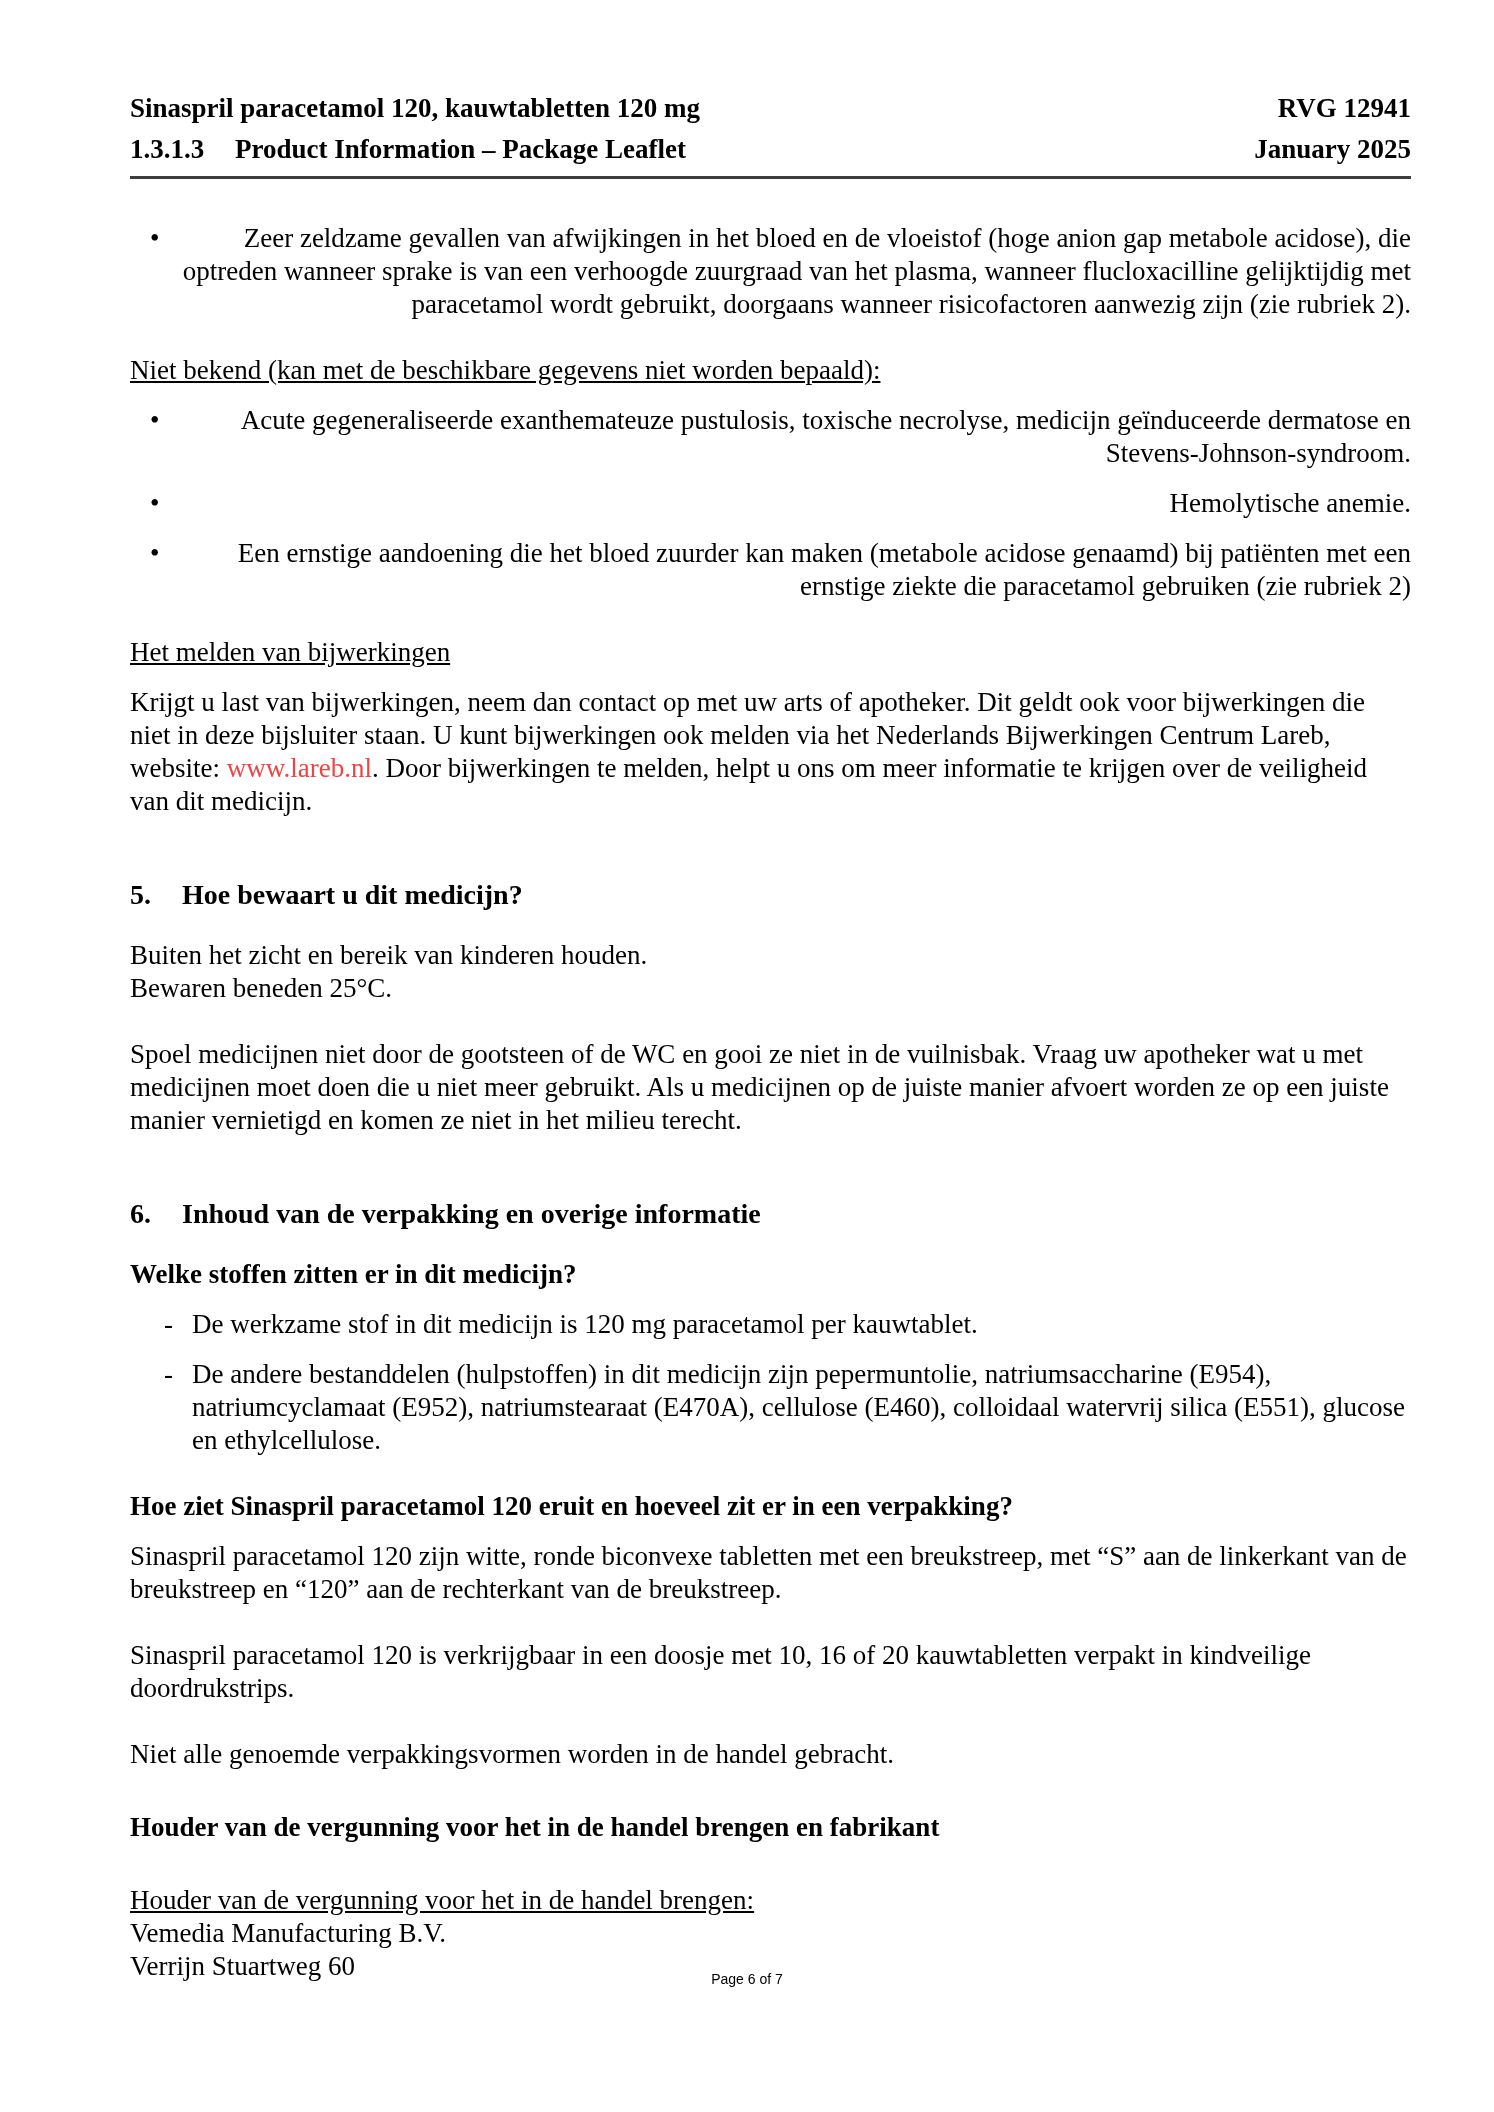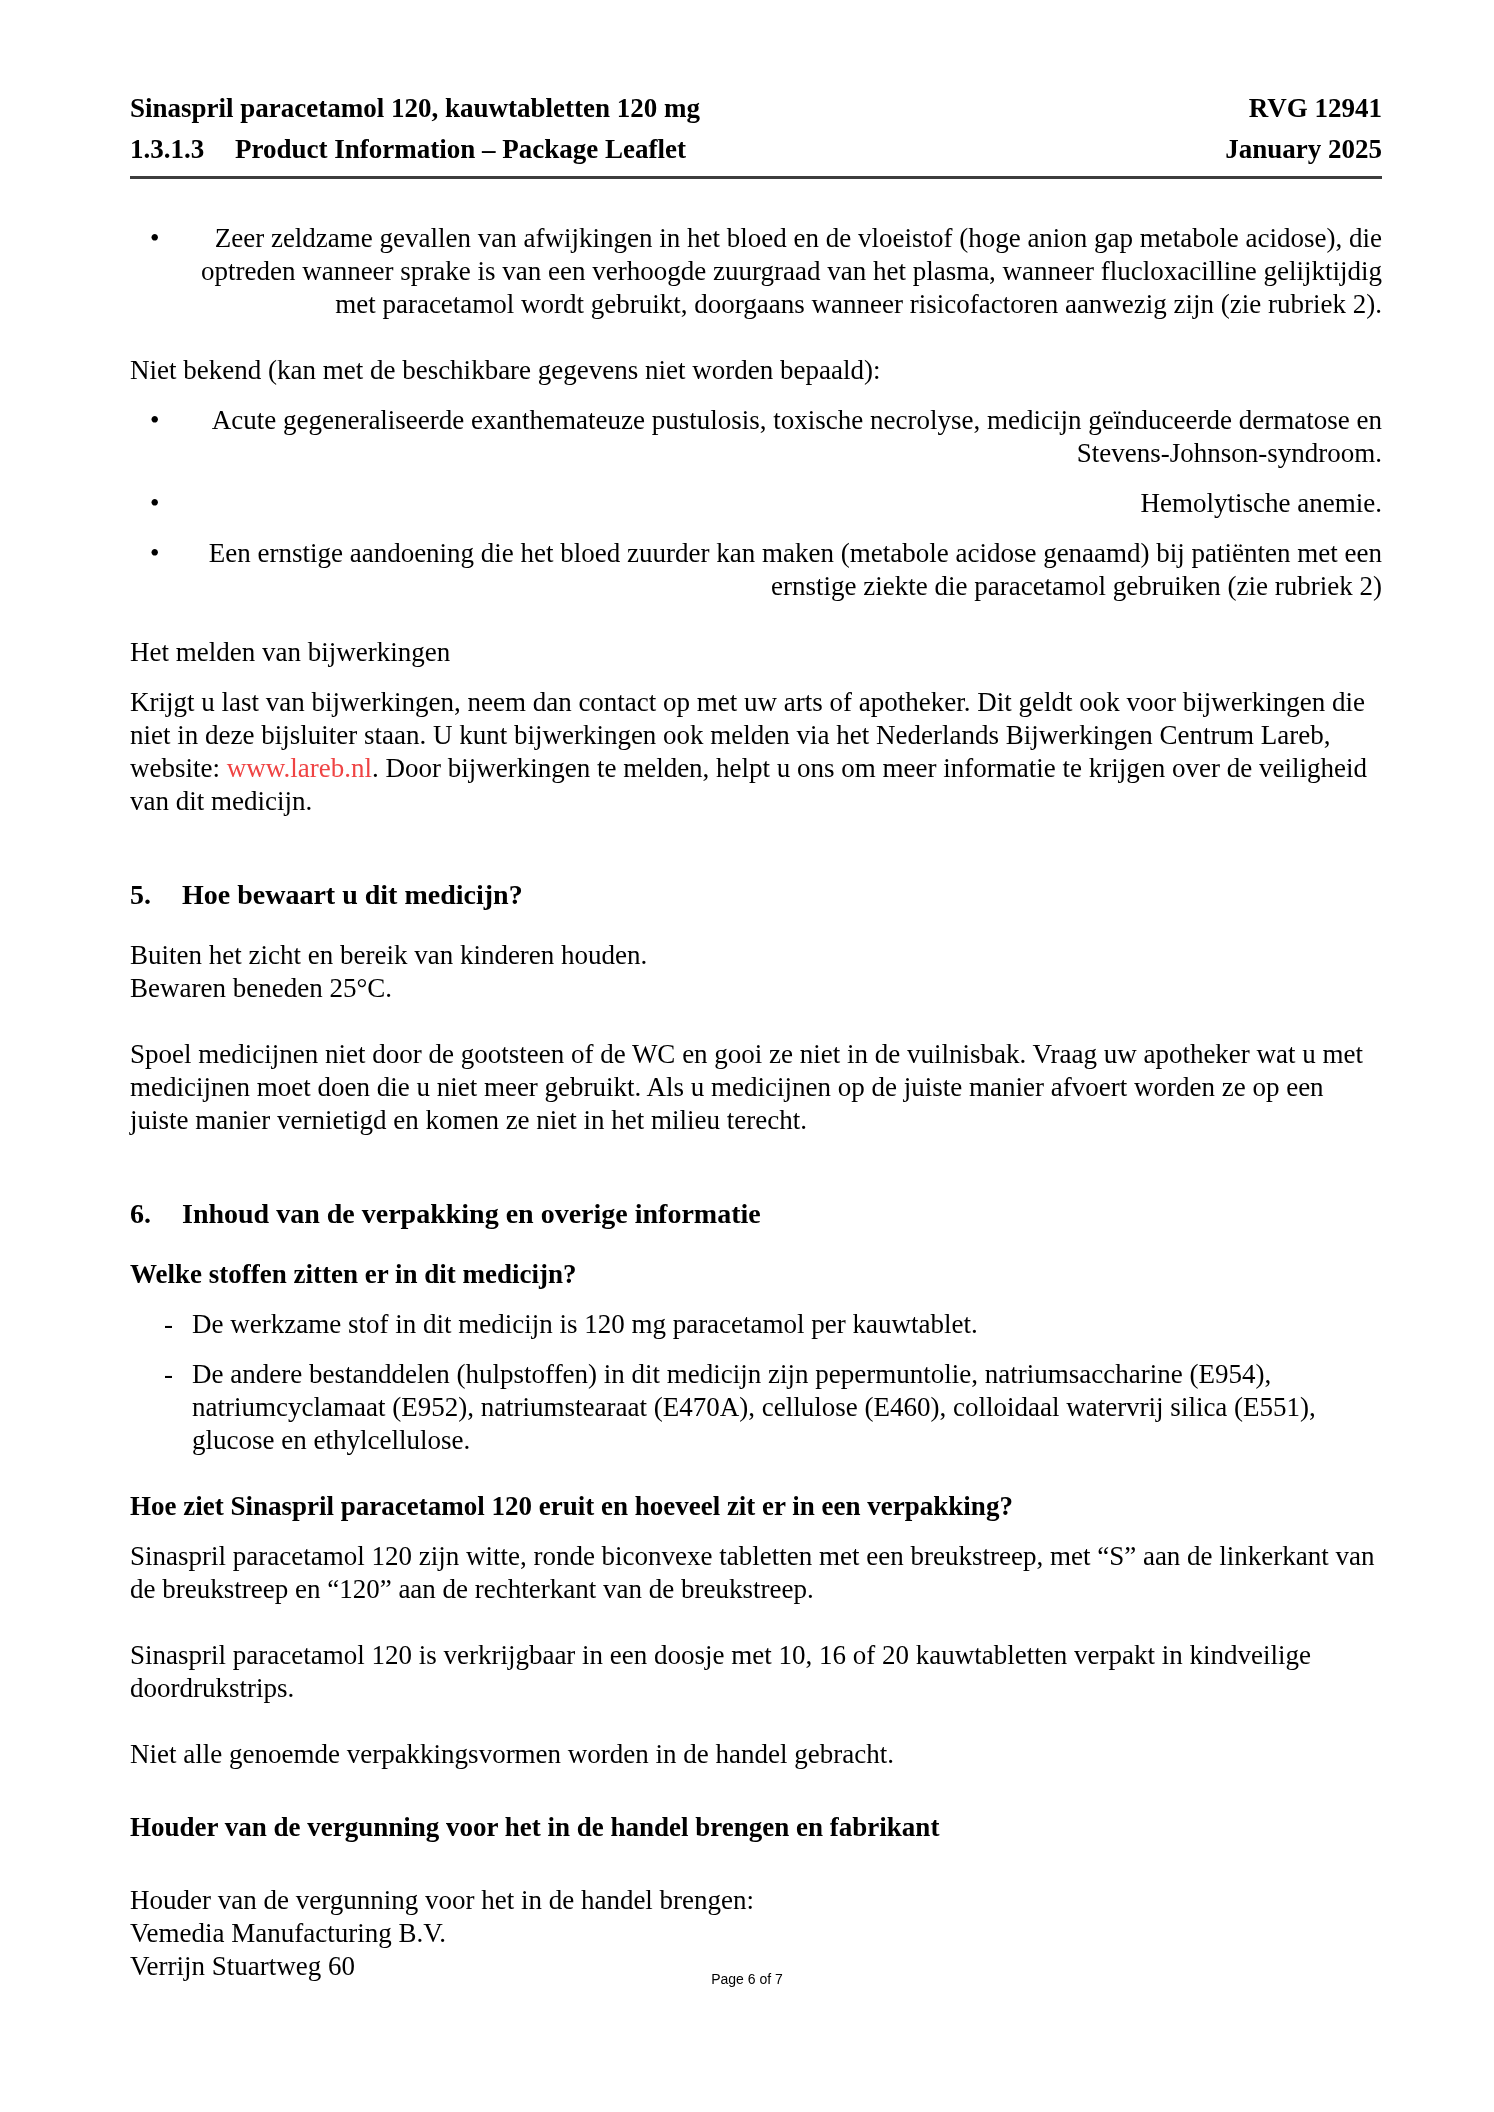--- a/index.html
+++ b/index.html
@@ -5,40 +5,40 @@
   * { margin:0; padding:0; box-sizing:border-box; }
   html,body { background:#ffffff; }
   .page {
     position:relative;
     width:1494px; height:2112px;
     background:#ffffff;
     color:#000000;
     font-family:"Liberation Serif", serif;
     font-size:27px;
     line-height:33px;
-    padding:92px 112px 0 130px;
+    padding:92px 83px 0 130px;
     overflow:hidden;
   }
   .hdr-row { display:flex; justify-content:space-between; font-weight:bold; }
   .hdr-row2 { margin-top:8px; }
   .hdr-left { display:flex; }
   .hdr-docnum { width:105px; flex:none; }
   .rule { height:3px; background:#3d3d3d; margin-top:10px; }
 
   .para { margin-top:33px; }
   .tight { margin-top:17px; }
 
   .bullet { position:relative; padding-left:45px;text-align:right; }
   .bullet::before { content:"\2022"; position:absolute; left:20px; top:0; }
   .dash { position:relative; padding-left:62px; }
   .dash::before { content:"-"; position:absolute; left:34px; top:0; }
 
   .first-block { margin-top:43px; }
 
-  .u { }
+  .u { text-decoration:underline; }
   .b { font-weight:bold; }
 
   .section-heading { display:flex; font-weight:bold; font-size:28px; margin-top:60px; margin-bottom:28px; }
   .section-num { width:52px; flex:none; }
 
   .sub-heading { font-weight:bold; margin-top:33px; }
   .sub-heading-lg { margin-top:40px; }
 
   a.doc-link { color:#ef4444; cursor:pointer; }
 

